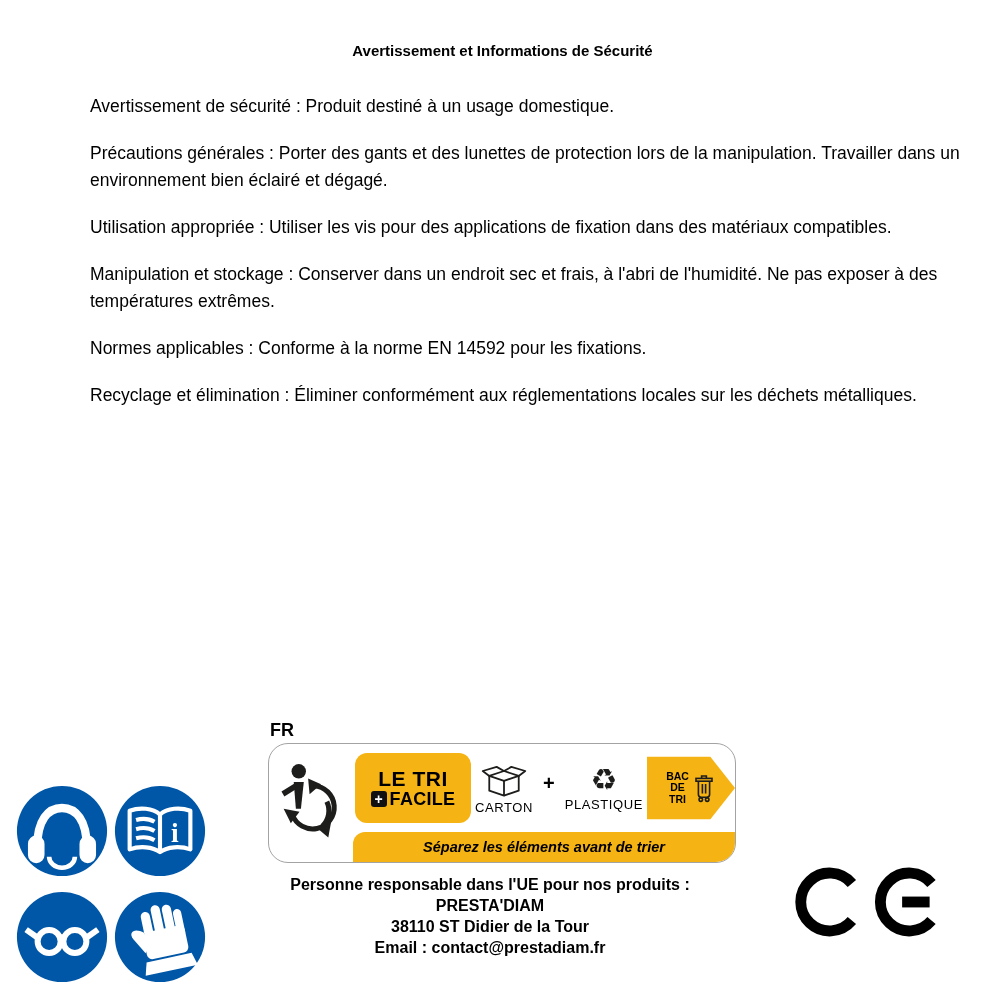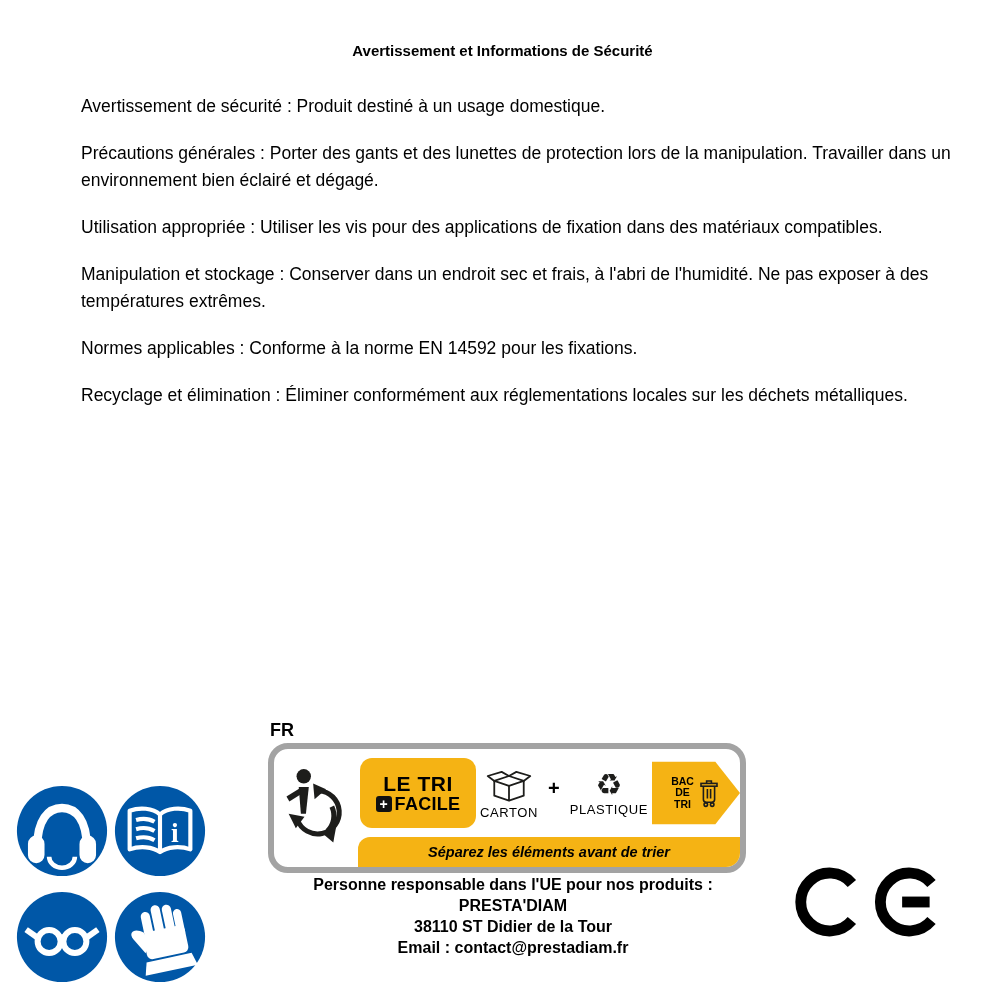--- a/index.html
+++ b/index.html
@@ -13,37 +13,37 @@
     padding-top:42px;
     text-align:center;
     font-size:15px;
     font-weight:bold;
   }
   .paragraphs{
     padding:34px 30px 0 73px;
     font-size:17.5px;
     line-height:27px;
   }
-  .paragraphs p{margin:0 0 20px 8px;}
+  .paragraphs p{margin:0 0 20px 17px;}
 
   
   .icons-grid{
     position:absolute;left:16px;top:785px;
     display:grid;
     grid-template-columns:92px 92px;
     column-gap:6px;row-gap:14px;
   }
   .icons-grid svg{display:block;width:92px;height:92px;}
 
   
   .fr-tri{position:absolute;left:268px;top:720px;width:468px;}
   .fr-code{font-weight:bold;font-size:18px;margin:0 0 2px 2px;}
   .tri-label{
     width:466px;height:118px;
-    border:6px solid #a3a3a3;
+    border:1px solid #a3a3a3;
     border-radius:20px;
     background:#fff;
     display:flex;overflow:hidden;
   }
   .triman-col{
     width:84px;flex:0 0 84px;
     display:flex;align-items:center;justify-content:center;
   }
   .tri-content{flex:1;display:flex;flex-direction:column;}
   .tri-top{flex:1;display:flex;align-items:center;}
@@ -85,21 +85,21 @@
   }
   .tri-tagline{
     height:30px;background:var(--yellow);
     border-top-left-radius:12px;
     display:flex;align-items:center;justify-content:center;
     font-style:italic;font-weight:bold;font-size:14.5px;
   }
 
   
   .address{
-    position:absolute;left:279px;top:874px;width:468px;
+    position:absolute;left:256px;top:874px;width:468px;
     text-align:center;font-weight:bold;font-size:16px;line-height:21px;
   }
 
   
   .ce-mark{position:absolute;left:795px;top:852px;}
   .ce-mark svg{display:block;}
 
   :root{--yellow:#F5B314;--blue:#0057A7;}
 </style>
 </head>

